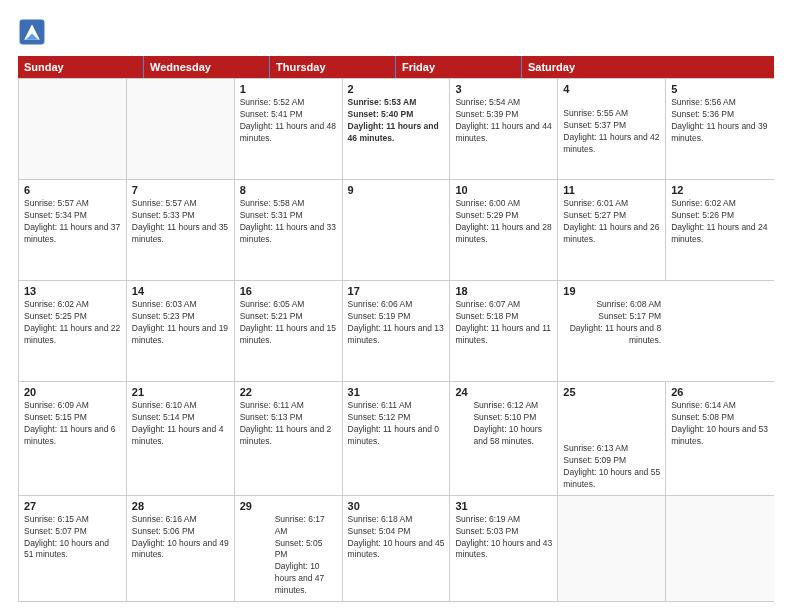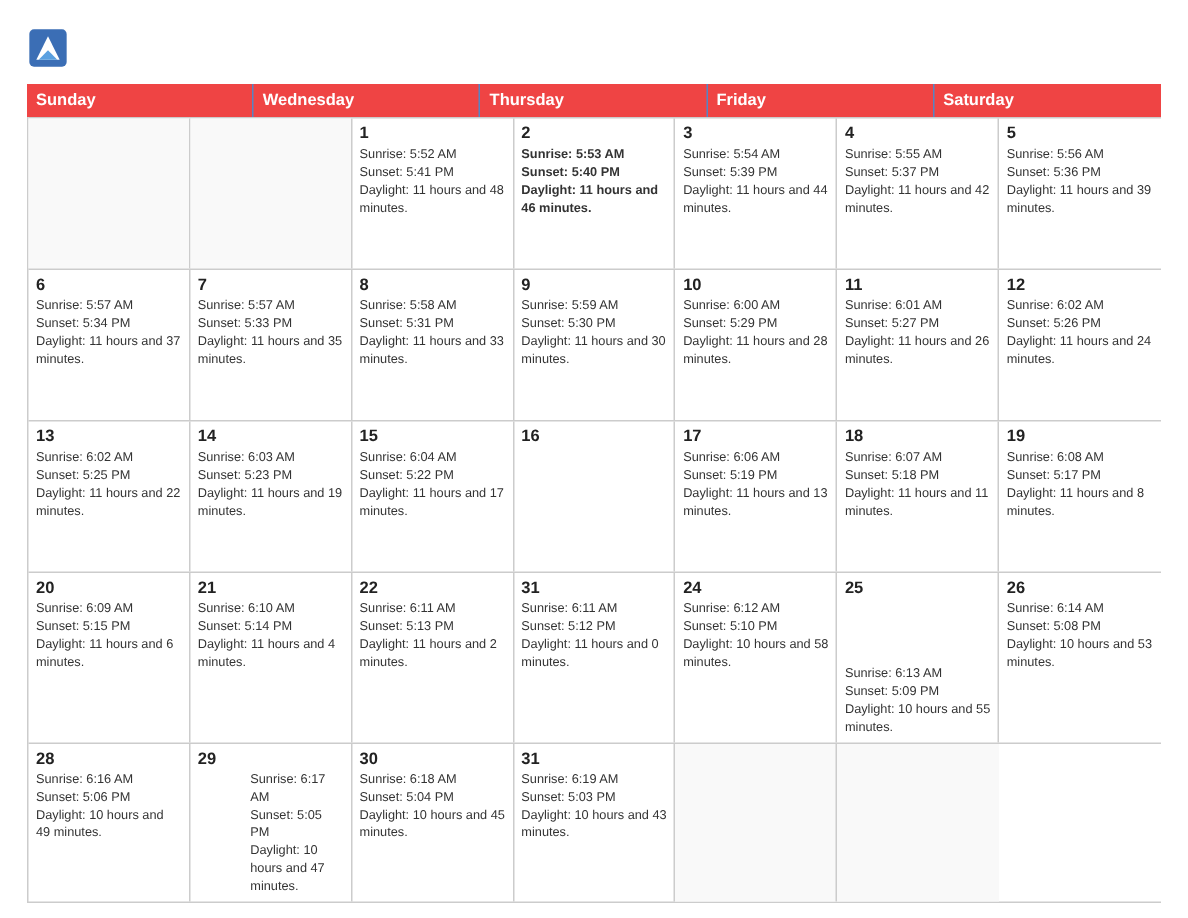--- a/index.html
+++ b/index.html
@@ -61,22 +61,22 @@
       color: #444;
       margin-top: 2px;
     }
     .calendar {
       flex: 1;
       display: flex;
       flex-direction: column;
     }
     .cal-header {
       display: grid;
-      grid-template-columns: repeat(5, 1fr);
-      background: #ef4444;
+      grid-template-columns: repeat(6, 1fr);
+      background: #b91c1c;
     }
     .cal-header-cell {
       color: #fff;
       font-size: 11px;
       font-weight: bold;
       padding: 5px 6px;
       border-right: 1px solid #5585c5;
     }
     .cal-header-cell:last-child { border-right: none; }
     .cal-body {
@@ -163,21 +163,21 @@
 Daylight: 11 hours and 46 minutes.</div>
           </div>
           <div class="cal-cell">
             <div class="day-num">3</div>
             <div class="day-info" style="white-space: pre-line;">Sunrise: 5:54 AM
 Sunset: 5:39 PM
 Daylight: 11 hours and 44 minutes.</div>
           </div>
           <div class="cal-cell">
             <div class="day-num">4</div>
-            <div class="day-info" style="white-space: pre-line;">Sunrise: 5:55 AM
+            <div class="day-info" style="white-space: pre-line; margin-top: 11px;">Sunrise: 5:55 AM
 Sunset: 5:37 PM
 Daylight: 11 hours and 42 minutes.</div>
           </div>
           <div class="cal-cell">
             <div class="day-num">5</div>
             <div class="day-info" style="white-space: pre-line;">Sunrise: 5:56 AM
 Sunset: 5:36 PM
 Daylight: 11 hours and 39 minutes.</div>
           </div>
         </div>
@@ -195,23 +195,20 @@
 Daylight: 11 hours and 35 minutes.</div>
           </div>
           <div class="cal-cell">
             <div class="day-num">8</div>
             <div class="day-info" style="white-space: pre-line;">Sunrise: 5:58 AM
 Sunset: 5:31 PM
 Daylight: 11 hours and 33 minutes.</div>
           </div>
           <div class="cal-cell">
             <div class="day-num">9</div>
-            <div class="day-info" style="white-space: pre-line;">Sunrise: 5:59 AM
-Sunset: 5:30 PM
-Daylight: 11 hours and 30 minutes.</div>
           </div>
           <div class="cal-cell">
             <div class="day-num">10</div>
             <div class="day-info" style="white-space: pre-line;">Sunrise: 6:00 AM
 Sunset: 5:29 PM
 Daylight: 11 hours and 28 minutes.</div>
           </div>
           <div class="cal-cell">
             <div class="day-num">11</div>
             <div class="day-info" style="white-space: pre-line;">Sunrise: 6:01 AM
@@ -232,43 +229,40 @@
 Sunset: 5:25 PM
 Daylight: 11 hours and 22 minutes.</div>
           </div>
           <div class="cal-cell">
             <div class="day-num">14</div>
             <div class="day-info" style="white-space: pre-line;">Sunrise: 6:03 AM
 Sunset: 5:23 PM
 Daylight: 11 hours and 19 minutes.</div>
           </div>
           <div class="cal-cell">
-            <div class="day-num">15</div>
-            <div class="day-info" style="white-space: pre-line;">Sunrise: 6:04 AM
-Sunset: 5:22 PM
-Daylight: 11 hours and 17 minutes.</div>
-          </div>
-          <div class="cal-cell">
             <div class="day-num">16</div>
+            <div class="day-info" style="white-space: pre-line;">Sunrise: 6:05 AM
+Sunset: 5:21 PM
+Daylight: 11 hours and 15 minutes.</div>
           </div>
           <div class="cal-cell">
             <div class="day-num">17</div>
             <div class="day-info" style="white-space: pre-line;">Sunrise: 6:06 AM
 Sunset: 5:19 PM
 Daylight: 11 hours and 13 minutes.</div>
           </div>
           <div class="cal-cell">
             <div class="day-num">18</div>
             <div class="day-info" style="white-space: pre-line;">Sunrise: 6:07 AM
 Sunset: 5:18 PM
 Daylight: 11 hours and 11 minutes.</div>
           </div>
           <div class="cal-cell">
             <div class="day-num">19</div>
-            <div class="day-info" style="white-space: pre-line;">Sunrise: 6:08 AM
+            <div class="day-info" style="white-space: pre-line; text-align: right;">Sunrise: 6:08 AM
 Sunset: 5:17 PM
 Daylight: 11 hours and 8 minutes.</div>
           </div>
         </div>
         <div class="cal-row">
           <div class="cal-cell">
             <div class="day-num">20</div>
             <div class="day-info" style="white-space: pre-line;">Sunrise: 6:09 AM
 Sunset: 5:15 PM
 Daylight: 11 hours and 6 minutes.</div>
@@ -286,38 +280,44 @@
 Daylight: 11 hours and 2 minutes.</div>
           </div>
           <div class="cal-cell">
             <div class="day-num">31</div>
             <div class="day-info" style="white-space: pre-line;">Sunrise: 6:11 AM
 Sunset: 5:12 PM
 Daylight: 11 hours and 0 minutes.</div>
           </div>
           <div class="cal-cell">
             <div class="day-num">24</div>
-            <div class="day-info" style="white-space: pre-line;">Sunrise: 6:12 AM
+            <div class="day-info" style="white-space: pre-line; margin-left: 18px;">Sunrise: 6:12 AM
 Sunset: 5:10 PM
 Daylight: 10 hours and 58 minutes.</div>
           </div>
           <div class="cal-cell">
             <div class="day-num">25</div>
             <div class="day-info" style="white-space: pre-line; margin-top: 43px;">Sunrise: 6:13 AM
 Sunset: 5:09 PM
 Daylight: 10 hours and 55 minutes.</div>
           </div>
           <div class="cal-cell">
             <div class="day-num">26</div>
             <div class="day-info" style="white-space: pre-line;">Sunrise: 6:14 AM
 Sunset: 5:08 PM
 Daylight: 10 hours and 53 minutes.</div>
           </div>
         </div>
         <div class="cal-row">
+          <div class="cal-cell">
+            <div class="day-num">27</div>
+            <div class="day-info" style="white-space: pre-line;">Sunrise: 6:15 AM
+Sunset: 5:07 PM
+Daylight: 10 hours and 51 minutes.</div>
+          </div>
           <div class="cal-cell">
             <div class="day-num">28</div>
             <div class="day-info" style="white-space: pre-line;">Sunrise: 6:16 AM
 Sunset: 5:06 PM
 Daylight: 10 hours and 49 minutes.</div>
           </div>
           <div class="cal-cell">
             <div class="day-num">29</div>
             <div class="day-info" style="white-space: pre-line; margin-left: 35px;">Sunrise: 6:17 AM
 Sunset: 5:05 PM

